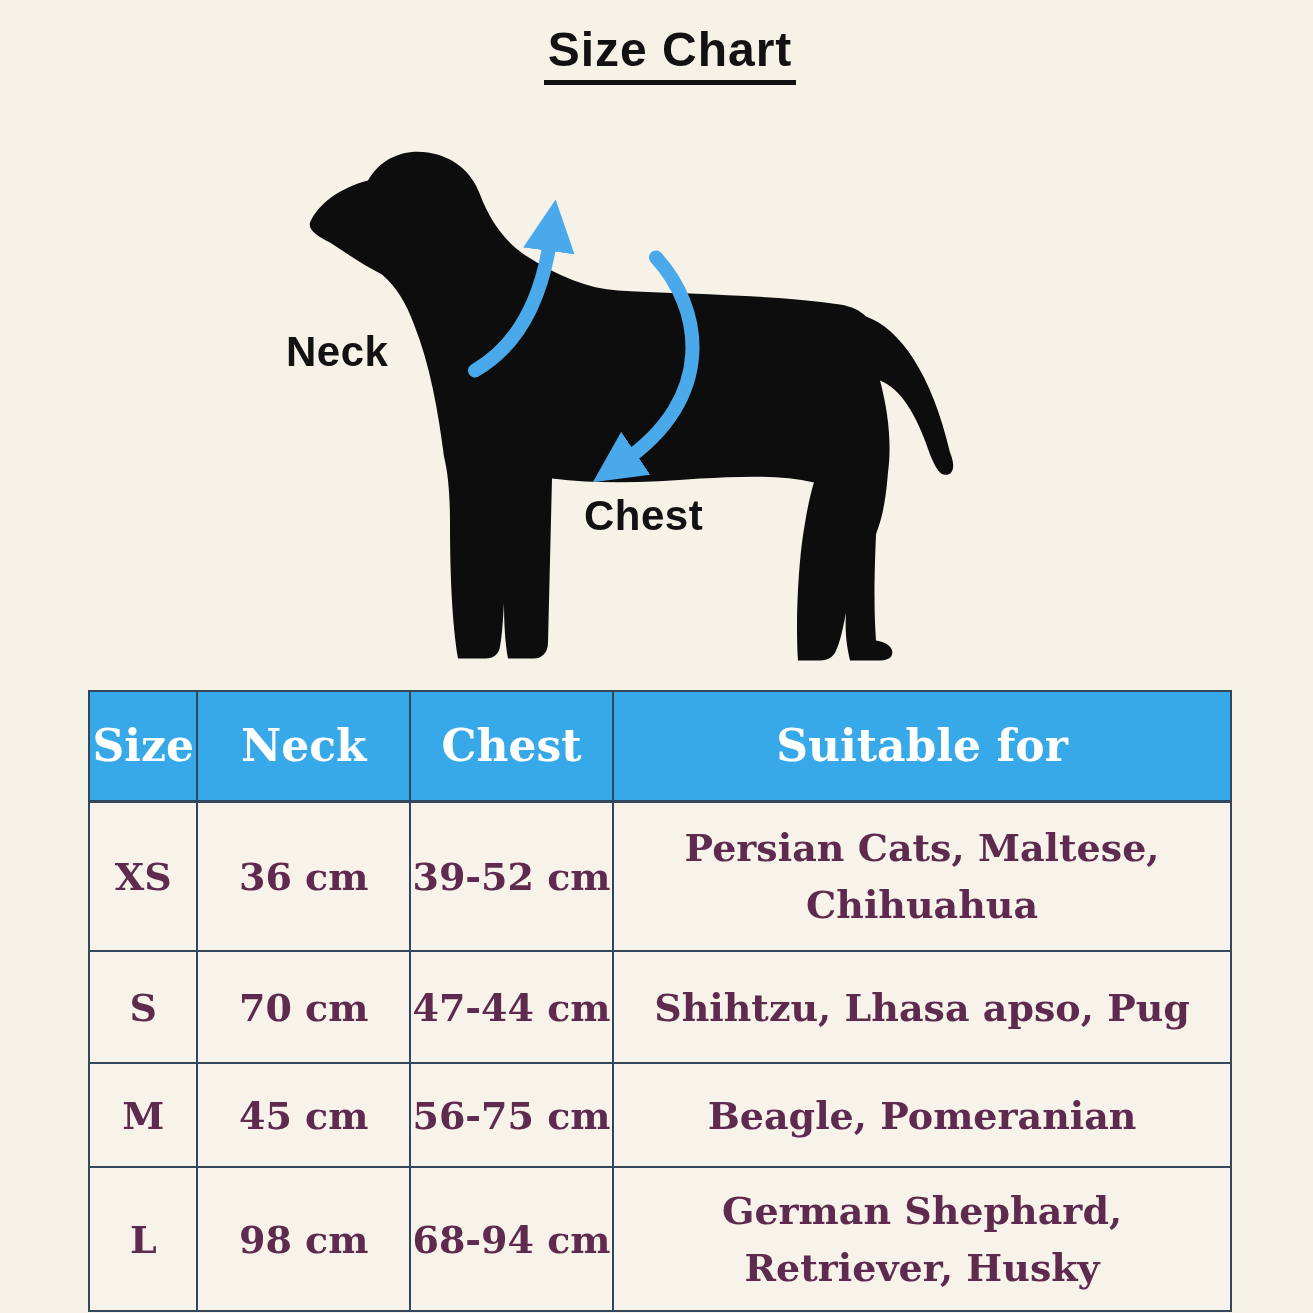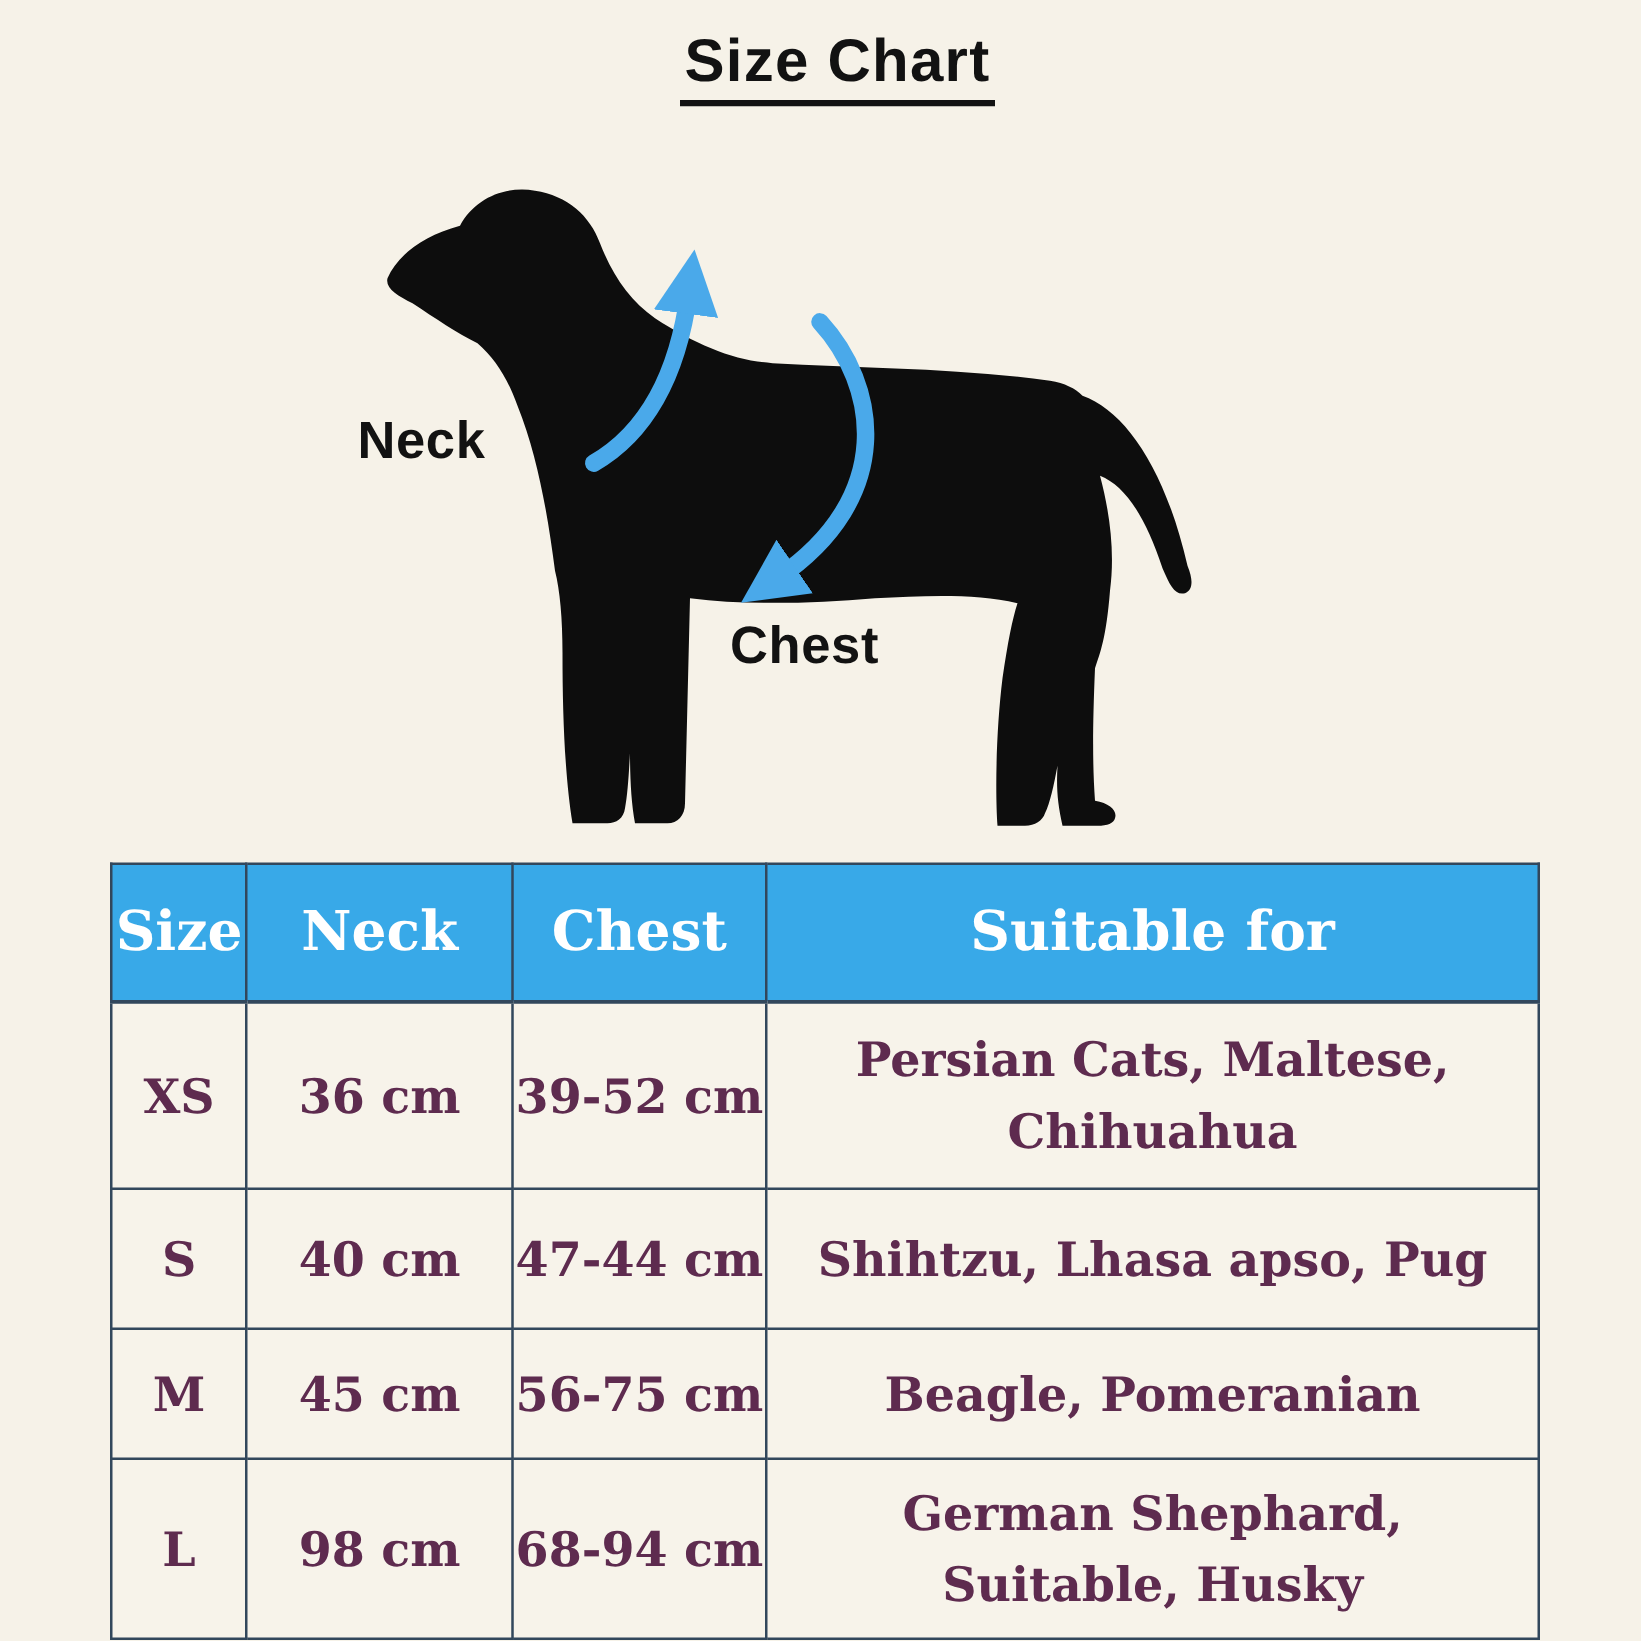--- a/index.html
+++ b/index.html
@@ -187,32 +187,32 @@
     </thead>
     <tbody>
       <tr class="r-xs">
         <td>XS</td>
         <td>36 cm</td>
         <td>39-52 cm</td>
         <td class="suitable">Persian Cats, Maltese, Chihuahua</td>
       </tr>
       <tr class="r-s">
         <td>S</td>
-        <td>40 cm</td>
+        <td>70 cm</td>
         <td>47-44 cm</td>
         <td class="suitable">Shihtzu, Lhasa apso, Pug</td>
       </tr>
       <tr class="r-m">
         <td>M</td>
         <td>45 cm</td>
         <td>56-75 cm</td>
         <td class="suitable">Beagle, Pomeranian</td>
       </tr>
       <tr class="r-l">
         <td>L</td>
         <td>98 cm</td>
         <td>68-94 cm</td>
-        <td class="suitable">German Shephard, Suitable, Husky</td>
+        <td class="suitable">German Shephard, Retriever, Husky</td>
       </tr>
     </tbody>
   </table>
 
 </div>
 
 </body></html>

